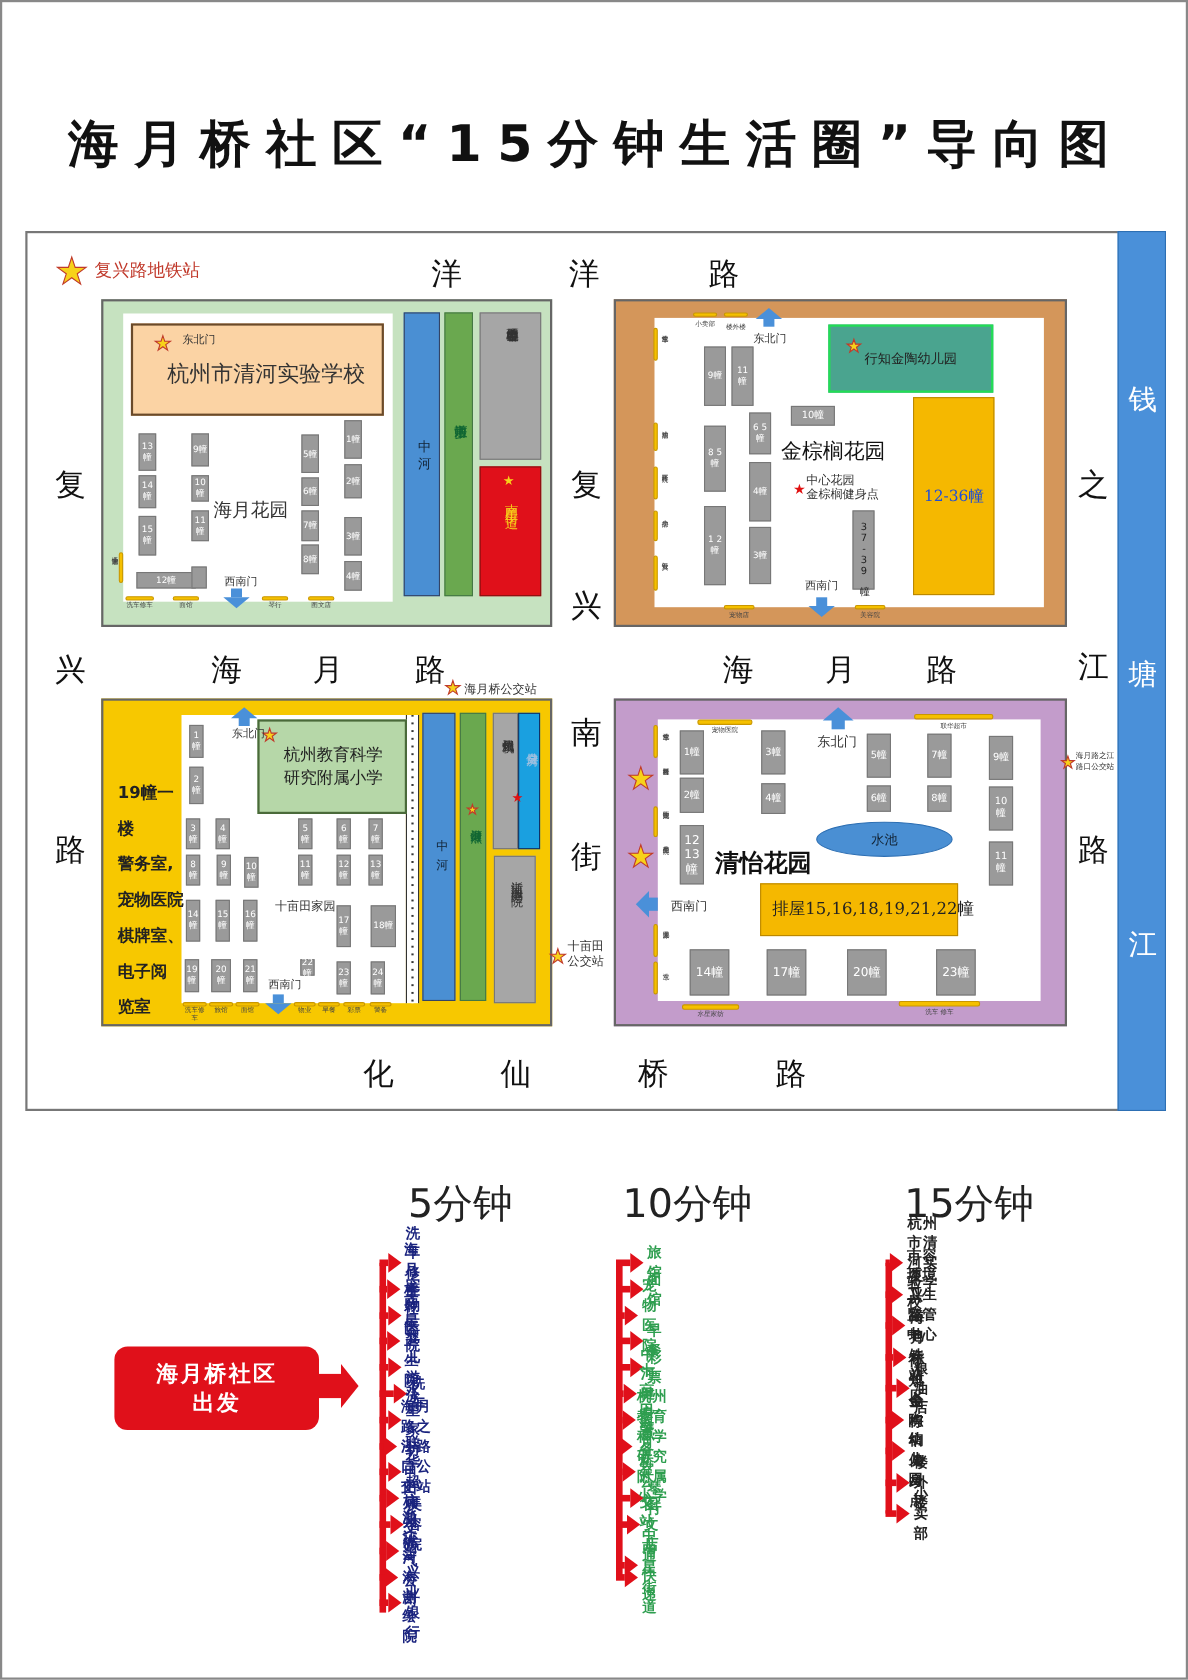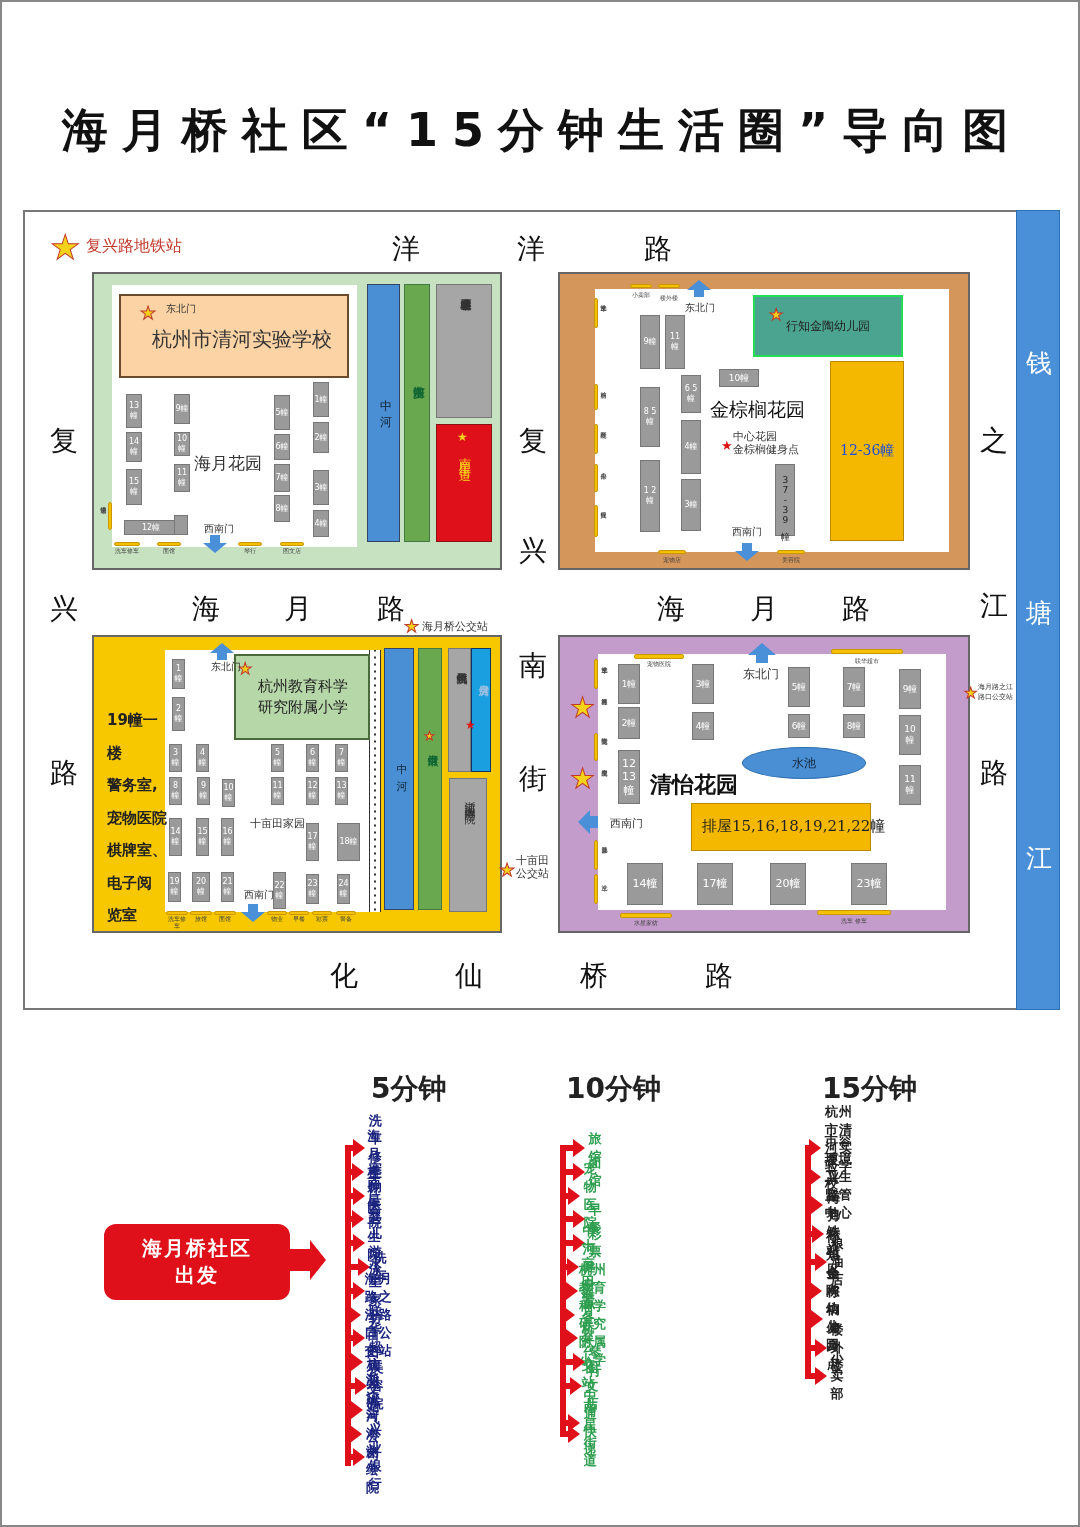--- a/index.html
+++ b/index.html
@@ -15,21 +15,21 @@
 .bld{position:absolute;background:#9a9a9a;border:1px solid #777;color:#fff;font-size:8px;text-align:center;display:flex;flex-direction:column;justify-content:center;align-items:center;line-height:1.2}
 .lbl{position:absolute;font-family:"DejaVu Serif",serif;color:#333;white-space:nowrap}
 .shop{position:absolute;background:#f5c000;border:1px solid #c99700;border-radius:2px}
 .shopt{position:absolute;font-size:6px;color:#444;text-align:center;line-height:1.1}
 .vert{writing-mode:vertical-rl;text-orientation:upright}
 .star{position:absolute;color:#f7d21a;-webkit-text-stroke:1px #c0392b;line-height:1}
 .redstar{position:absolute;color:#e01010;line-height:1}
 .arrow-up{position:absolute;width:0;height:0;border-left:12px solid transparent;border-right:12px solid transparent;border-bottom:10px solid #4a90d9}
 .arrow-down{position:absolute;width:0;height:0;border-left:12px solid transparent;border-right:12px solid transparent;border-top:10px solid #4a90d9}
 .stem{position:absolute;background:#4a90d9}
-.col-title{position:absolute;font-size:28px;font-weight:bold;color:#222}
+.col-title{position:absolute;font-size:36px;font-weight:normal;color:#222}
 .list{position:absolute}
 .list .trunk{position:absolute;left:0;width:6px;background:#e0101a}
 .item{position:absolute;left:0;height:24px;display:flex;align-items:center}
 .item .shaft{width:18px;height:6px;background:#e0101a}
 .item .head{width:0;height:0;border-top:9px solid transparent;border-bottom:9px solid transparent;border-left:12px solid #e0101a}
 .item .txt{margin-left:4px;font-size:13px;font-weight:bold;letter-spacing:1px}
 .start{left:102px;top:1222px;width:186px;height:76px;background:#e0101a;border-radius:12px;color:#fff;font-size:20px;font-weight:bold;text-align:center;line-height:27px;padding-top:11px;letter-spacing:2px}
 .bigarrow{position:absolute;left:288px;top:1247px;width:22px;height:22px;background:#e0101a}
 .bigarrowhead{position:absolute;left:308px;top:1238px;width:0;height:0;border-top:20px solid transparent;border-bottom:20px solid transparent;border-left:16px solid #e0101a}
 </style>
@@ -204,21 +204,21 @@
 <div class="bld" style="left:304px;top:775px;width:13px;height:28px">12幢</div>
 <div class="bld" style="left:333px;top:775px;width:13px;height:28px">13幢</div>
 <div class="bld" style="left:167px;top:816px;width:13px;height:38px">14幢</div>
 <div class="bld" style="left:194px;top:816px;width:13px;height:38px">15幢</div>
 <div class="bld" style="left:219px;top:816px;width:13px;height:38px">16幢</div>
 <div class="bld" style="left:304px;top:821px;width:13px;height:38px">17幢</div>
 <div class="bld" style="left:335px;top:821px;width:23px;height:38px">18幢</div>
 <div class="bld" style="left:166px;top:870px;width:13px;height:30px">19幢</div>
 <div class="bld" style="left:190px;top:870px;width:18px;height:30px">20幢</div>
 <div class="bld" style="left:219px;top:870px;width:13px;height:30px">21幢</div>
-<div class="bld" style="left:271px;top:870px;width:13px;height:37px">22幢</div>
+<div class="bld" style="left:271px;top:870px;width:13px;height:15px">22幢</div>
 <div class="bld" style="left:304px;top:872px;width:13px;height:30px">23幢</div>
 <div class="bld" style="left:335px;top:872px;width:13px;height:30px">24幢</div>
 
 <div class="shop" style="left:164px;top:909px;width:22px;height:4px"></div>
 <div class="shopt" style="left:164px;top:914px;width:22px">洗车修车</div>
 <div class="shop" style="left:188px;top:909px;width:22px;height:4px"></div>
 <div class="shopt" style="left:188px;top:914px;width:22px">旅馆</div>
 <div class="shop" style="left:212px;top:909px;width:22px;height:4px"></div>
 <div class="shopt" style="left:212px;top:914px;width:22px">面馆</div>
 <div class="shop" style="left:265px;top:909px;width:20px;height:4px"></div>

